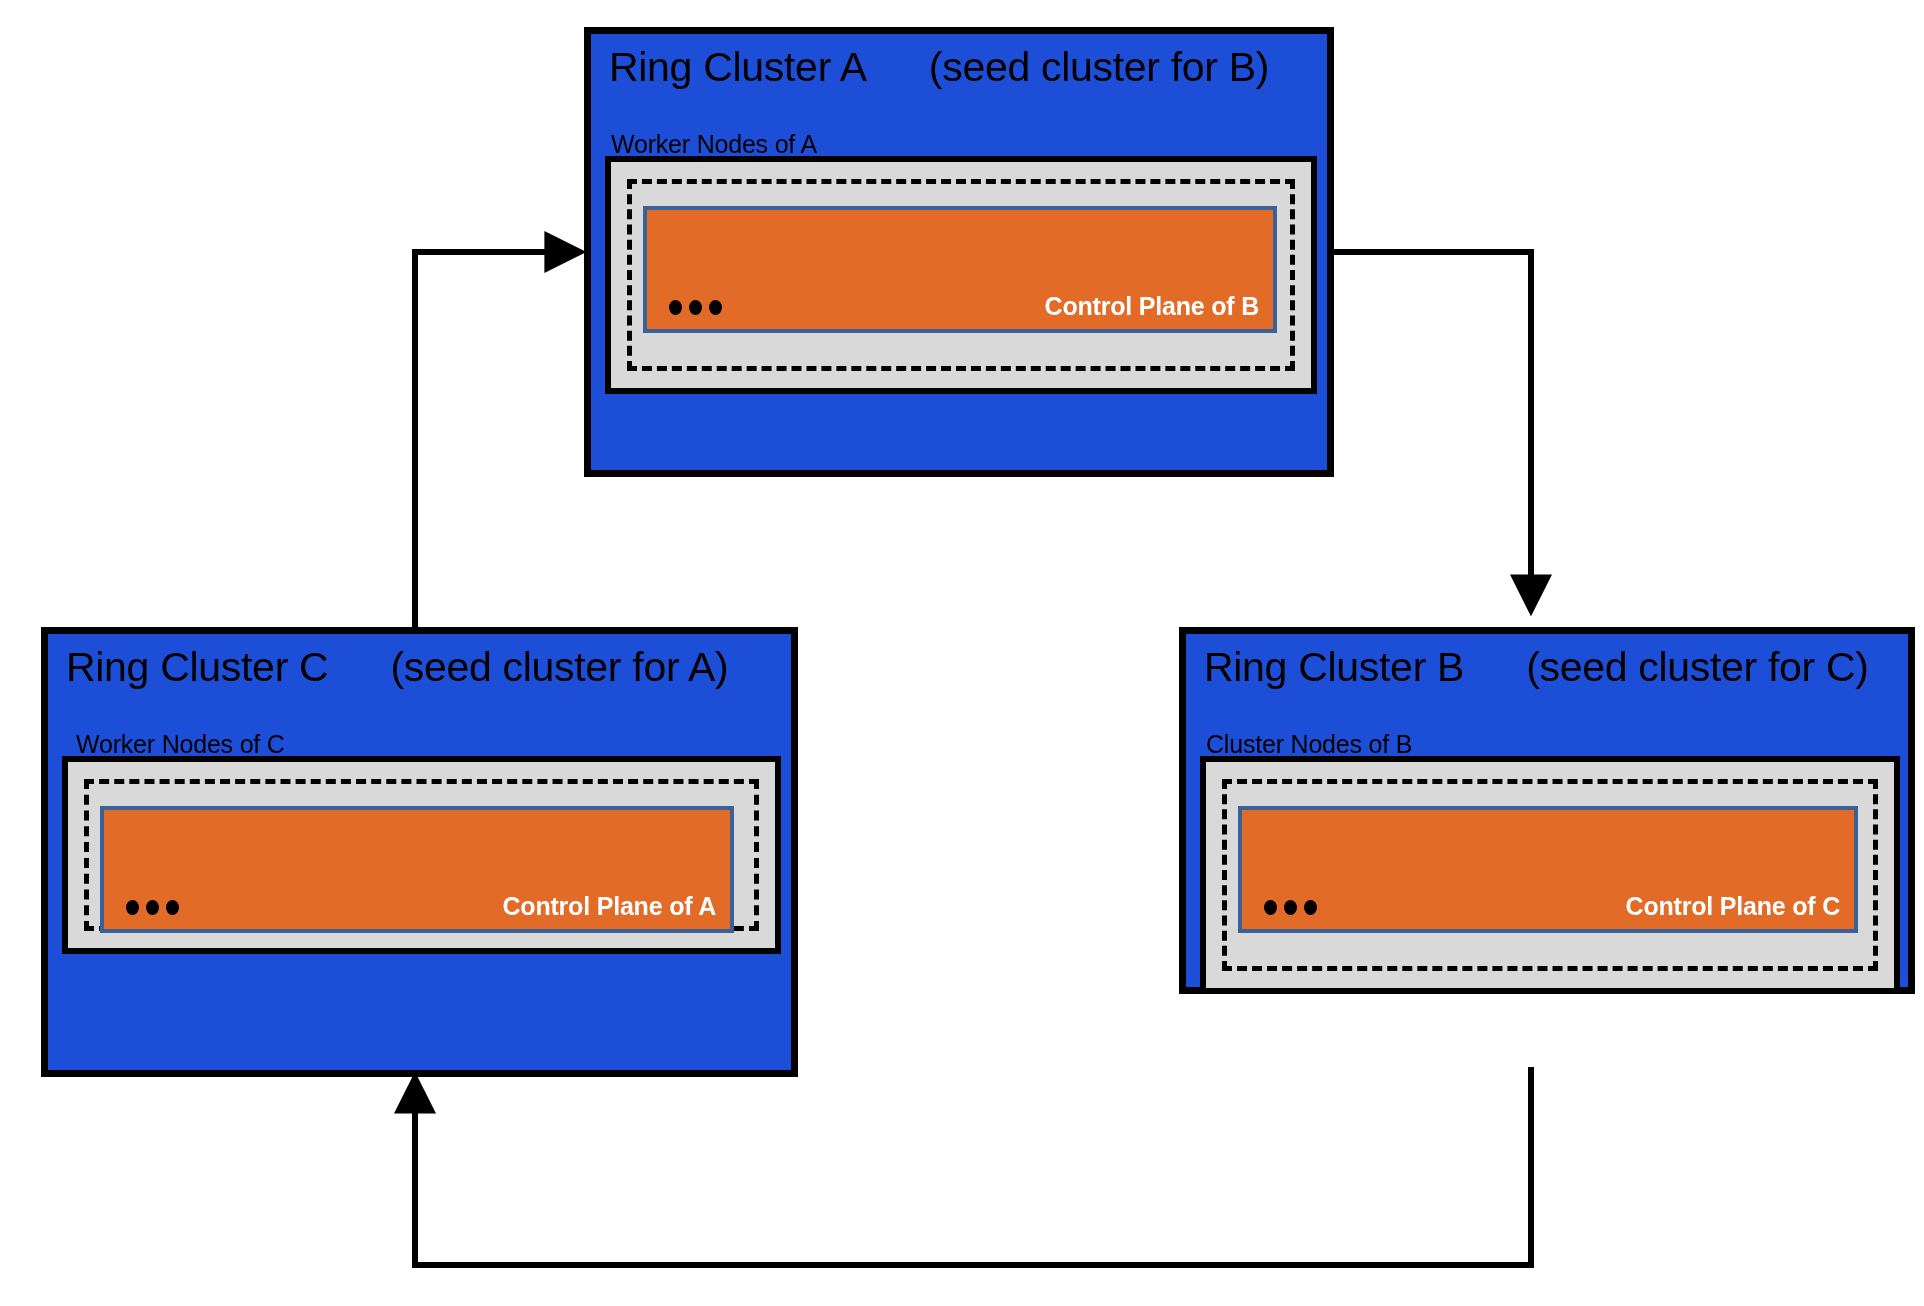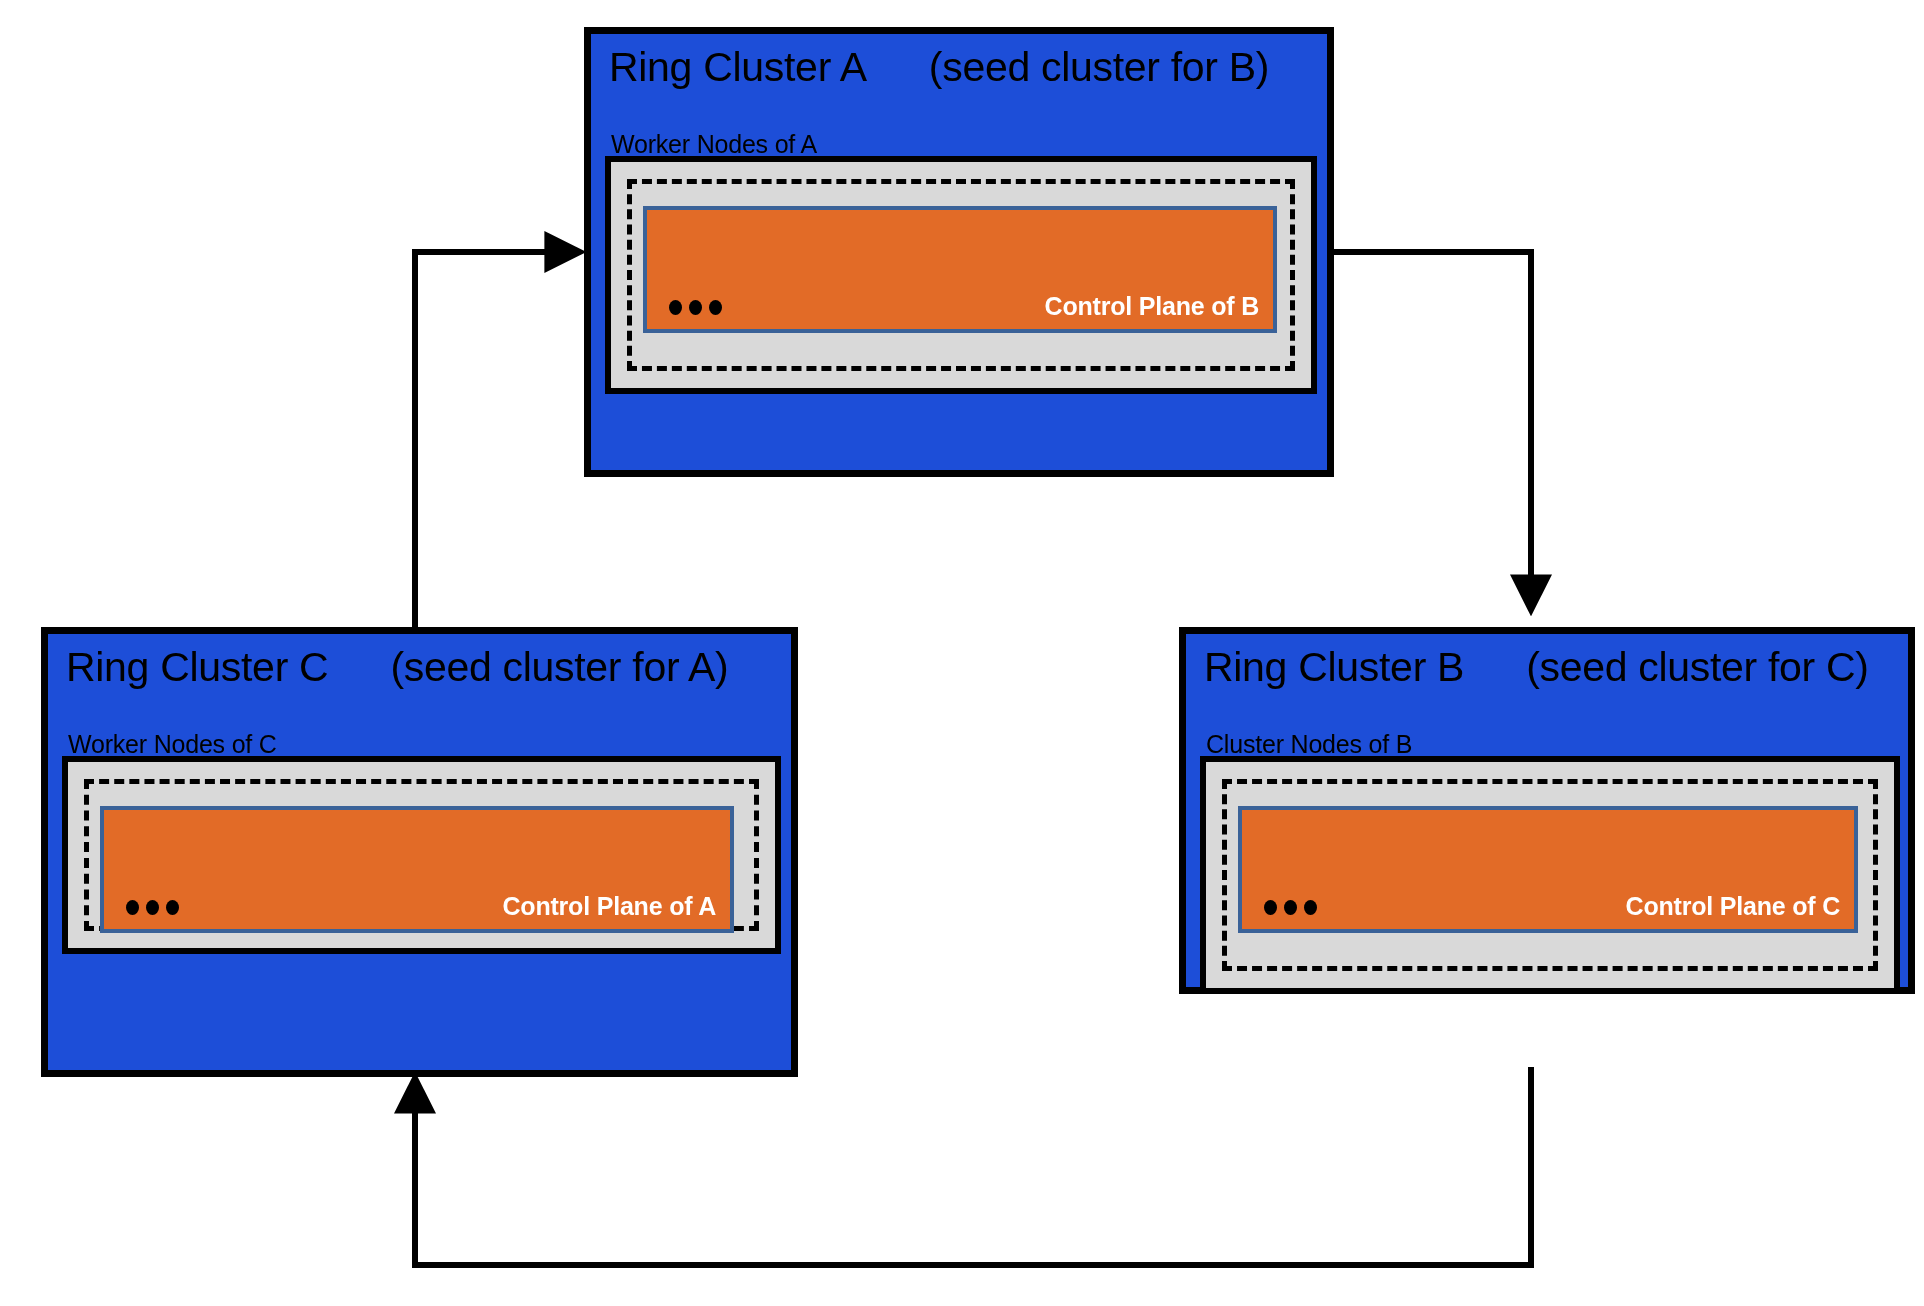--- a/index.html
+++ b/index.html
@@ -137,21 +137,21 @@
         </div>
         <div class="cp-label">Control Plane of B</div>
       </div>
     </div>
   </div>
 
   <div class="ring-cluster" style="left:41px; top:627px; width:757px; height:450px;padding-left:28px;">
     <div class="cluster-title">
       <span>Ring Cluster C</span><span class="seed">(seed cluster for A)</span>
     </div>
-    <div class="worker-label" style="top:96px;">Worker Nodes of C</div>
+    <div class="worker-label" style="top:96px;margin-left:8px;">Worker Nodes of C</div>
 
     <div class="worker-box" style="left:14px; top:122px; width:719px; height:198px;">
       <div class="dashed-box" style="left:16px; top:17px; right:16px; bottom:17px;"></div>
       <div class="control-plane" style="left:32px; top:44px; width:634px; height:127px;">
         <div class="ellipsis-dots">
           <i></i>
             <i></i>
             <i></i>
         </div>
         <div class="cp-label">Control Plane of A</div>

